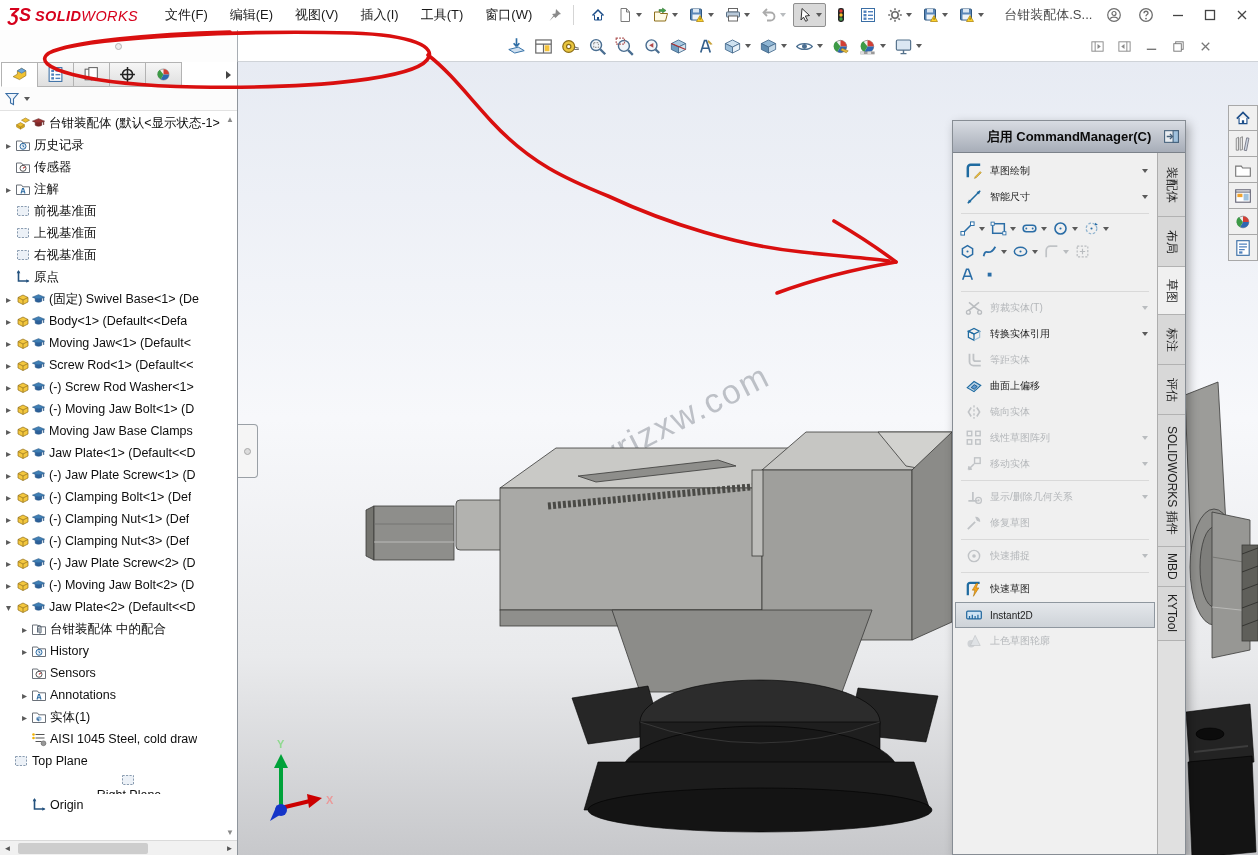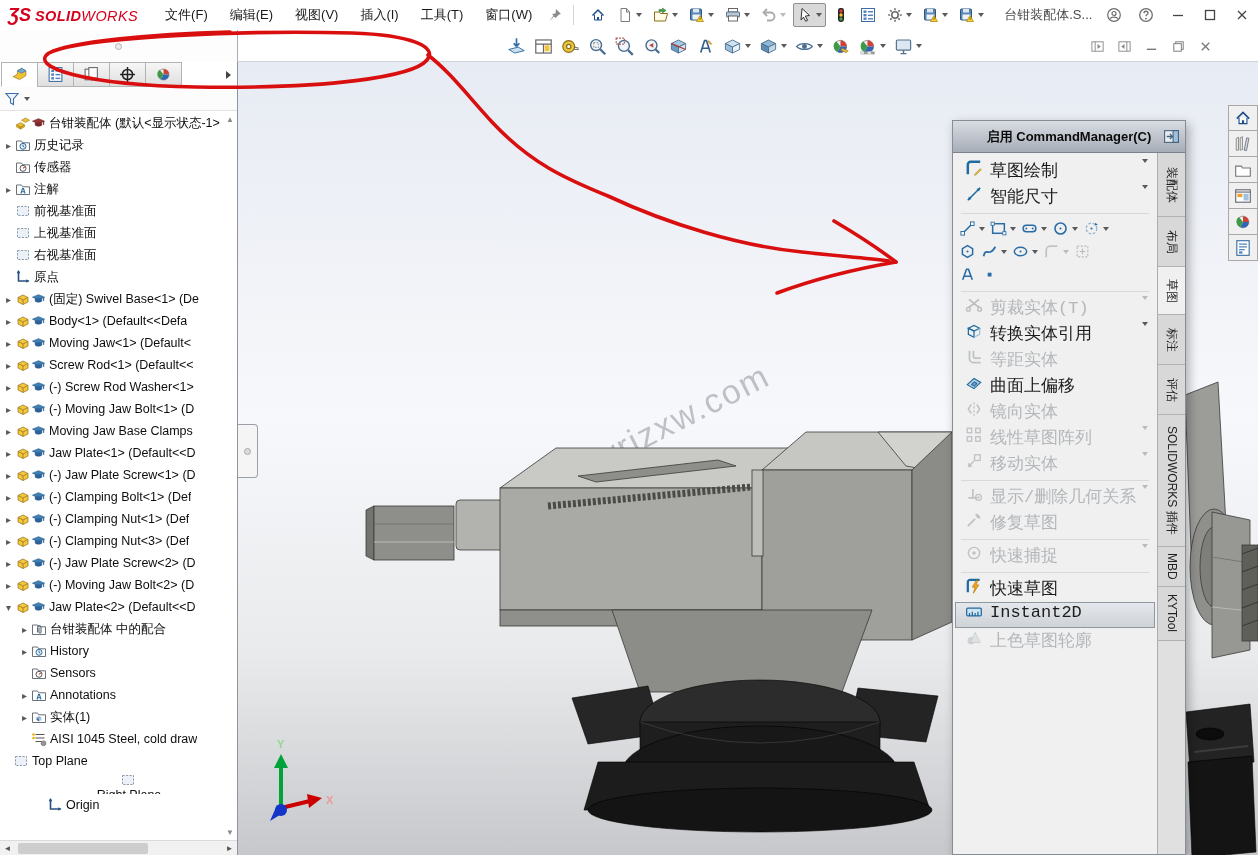--- a/index.html
+++ b/index.html
@@ -74,22 +74,22 @@
   
   #cmd-panel { position:absolute; left:952px; top:120px; width:234px; bottom:0; z-index:40;
                border:1px solid #878d94; box-shadow:3px 4px 10px rgba(0,0,0,.3); background:#be185d;
                display:flex; flex-direction:column; }
   #cp-title { height:32px; flex:none; background:linear-gradient(#d8dce2,#a7adb8);
               border-bottom:1px solid #7c828a; display:flex; align-items:center; justify-content:center;
               font-weight:bold; font-size:13px; color:#0a0a0a; position:relative; }
   #cp-dock { position:absolute; right:5px; top:7px; }
   #cp-body { flex:1; display:flex; min-height:0; }
   #cp-list { flex:1; padding:5px 0; background:#f0f0f0; min-width:0; }
-  .cp-item { height:26px; display:flex; padding:0 6px 0 9px; font-size:17px;
-             color:#1c1c1c; margin:0 2px; border:1px solid transparent;font-family:Liberation Mono, monospace; }
+  .cp-item { height:26px; display:flex; align-items:center; padding:0 6px 0 9px; font-size:10px;
+             color:#1c1c1c; margin:0 2px; border:1px solid transparent; }
   .cp-item.disabled { color:#b4b7ba; }
   .cp-item.active { background:linear-gradient(#e4e7eb,#ced3d8); border-color:#8f979f; }
   .cp-label { margin-left:7px; white-space:nowrap; overflow:hidden; }
   .cp-item .caret { margin-left:auto; }
   .cp-sep { height:1px; background:#d9d9d9; margin:3px 8px; }
   .cp-grid { padding:3px 6px 5px; display:flex; flex-direction:column; gap:6px; }
   .cp-grid-row { display:flex; align-items:center; gap:5px; }
   .grid-btn { display:flex; align-items:center; }
   #cp-tabs { width:28px; flex:none; background:#e0e0e0; border-left:1px solid #adadad;
              display:flex; flex-direction:column; }
@@ -1051,21 +1051,21 @@
       </div>
       <div class="tree-row" style="padding-left: 18px; flex-direction: column;">
         <span class="tr-arrow"></span>
         <span class="ic">
           <svg viewBox="0 0 16 16" width="16" height="16">
             <rect x="2.5" y="3.5" width="11" height="9" fill="rgba(150,180,210,0.18)" stroke="#8a9cb0" stroke-dasharray="2.2 1.3"></rect>
           </svg>
         </span>
         <span class="tr-label">Right Plane</span>
       </div>
-      <div class="tree-row" style="padding-left: 34px;">
+      <div class="tree-row" style="padding-left: 18px;">
         <span class="tr-arrow"></span>
         <span class="ic">
           <svg viewBox="0 0 16 16" width="16" height="16">
             <path d="M3.5 2v10h10" fill="none" stroke="#24527e" stroke-width="1.6"></path>
             <path d="M3.5 1l-1.8 3.2h3.6zM14.5 12l-3.2-1.8v3.6z" fill="#24527e"></path>
           </svg>
         </span>
         <span class="tr-label">Origin</span>
       </div>
     </div>

